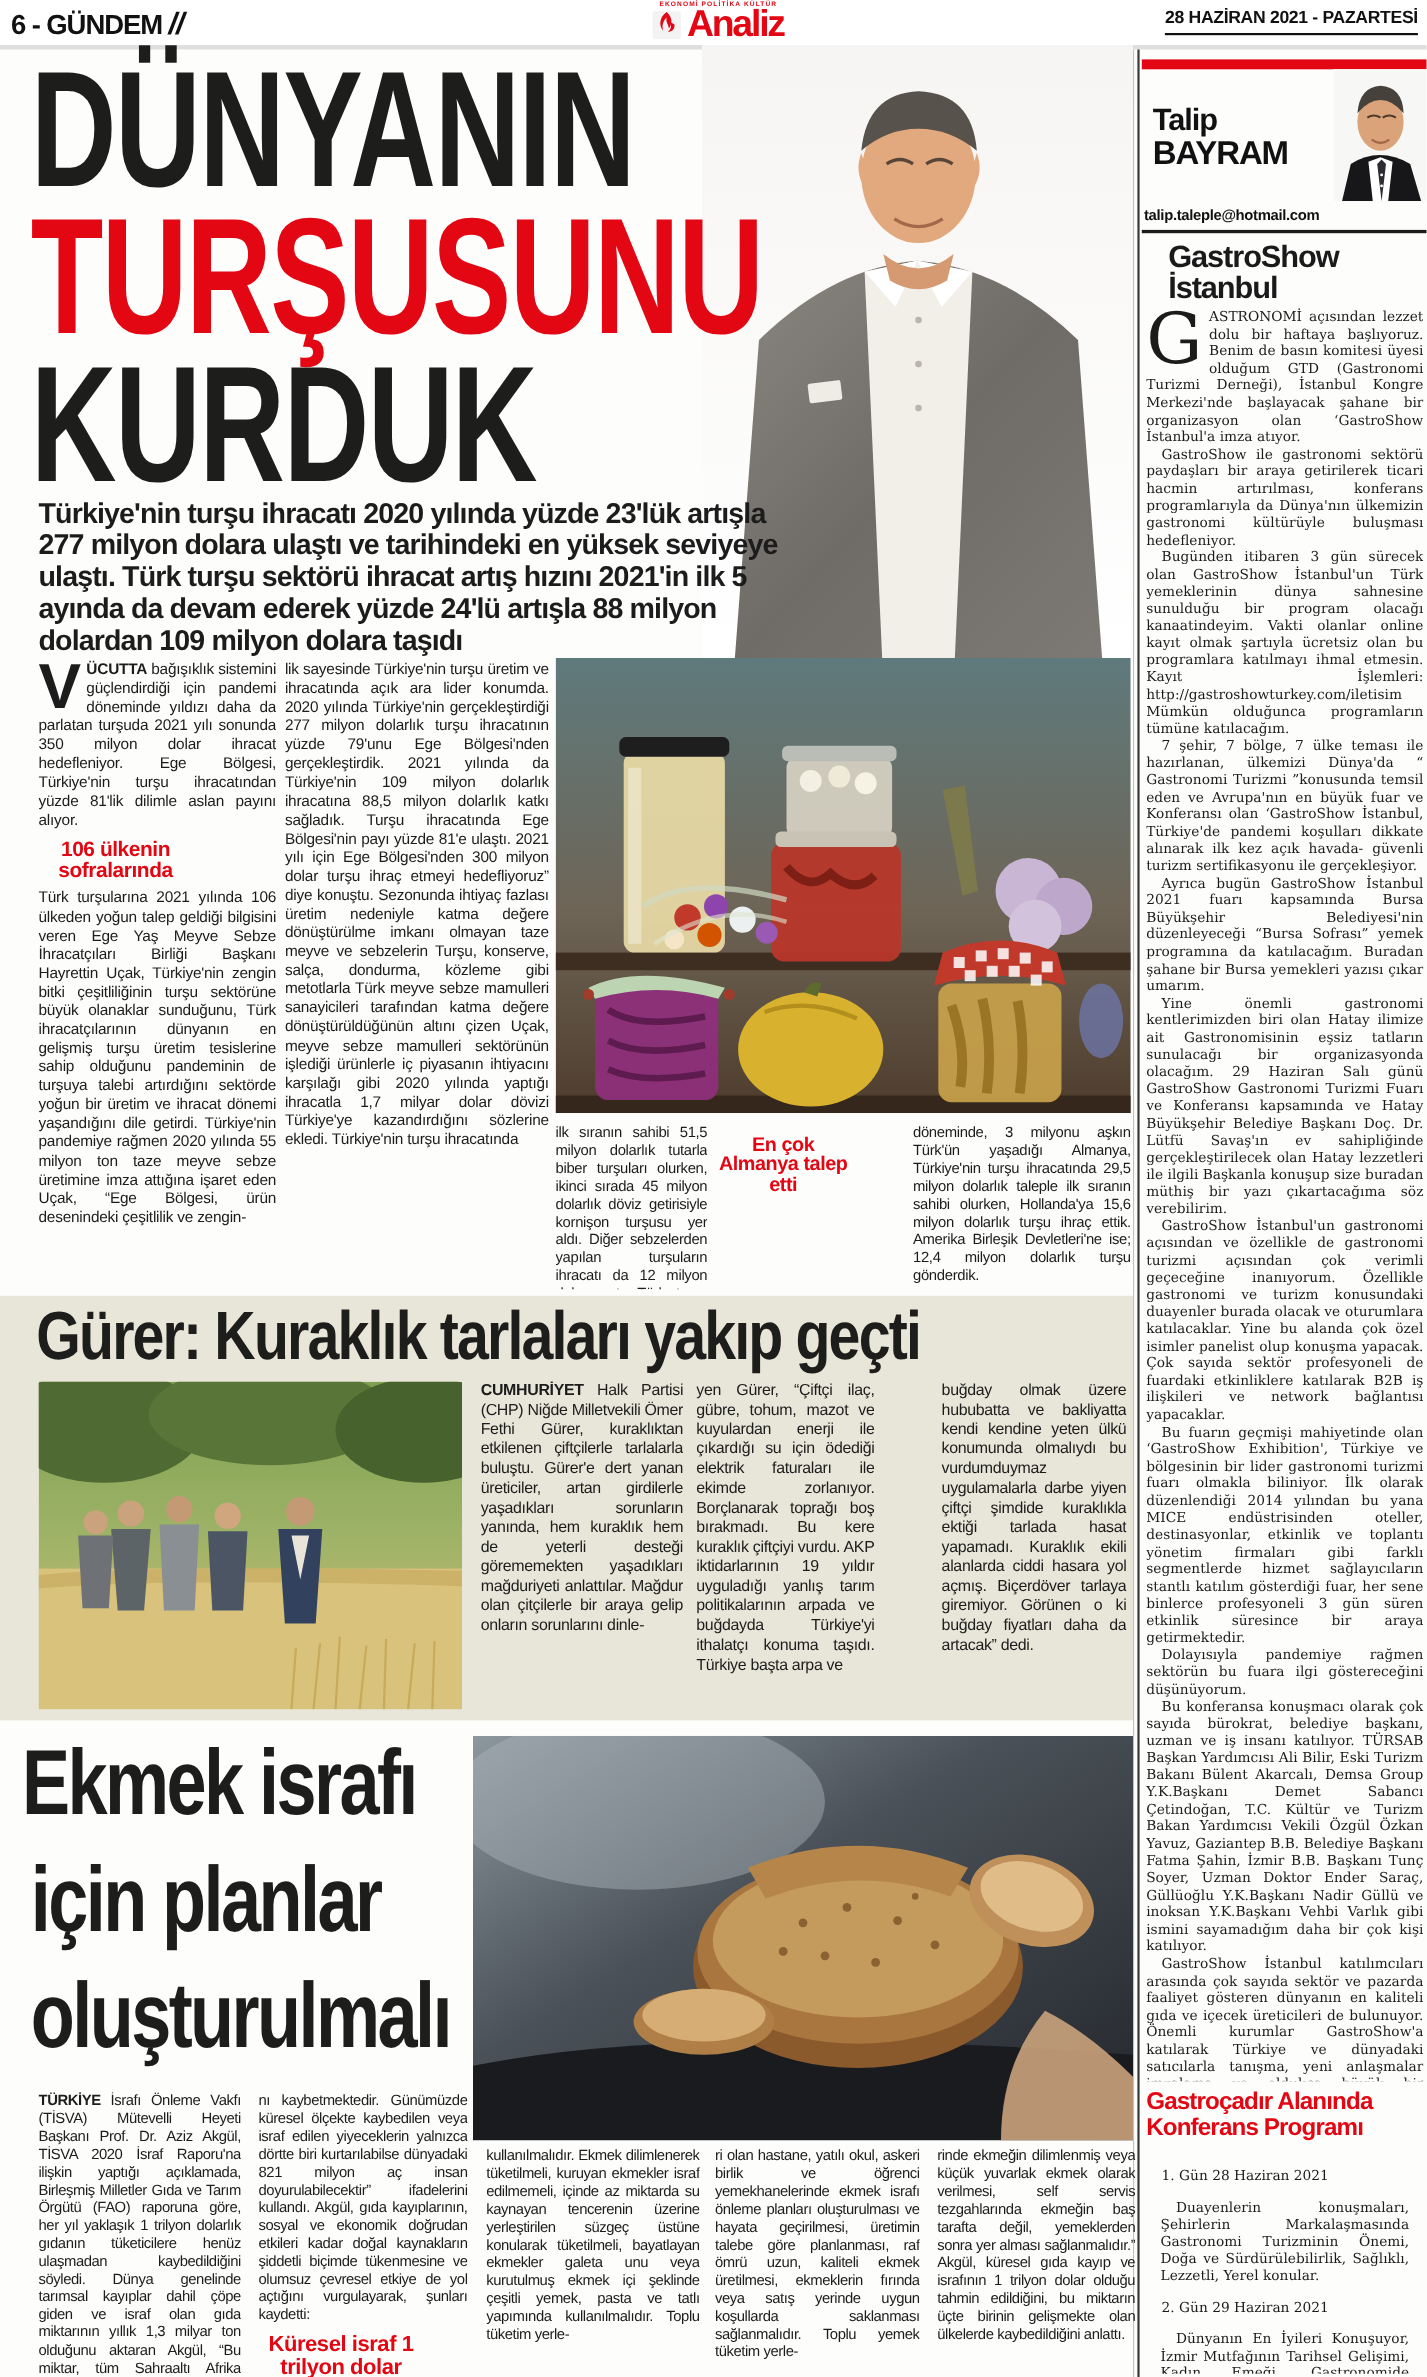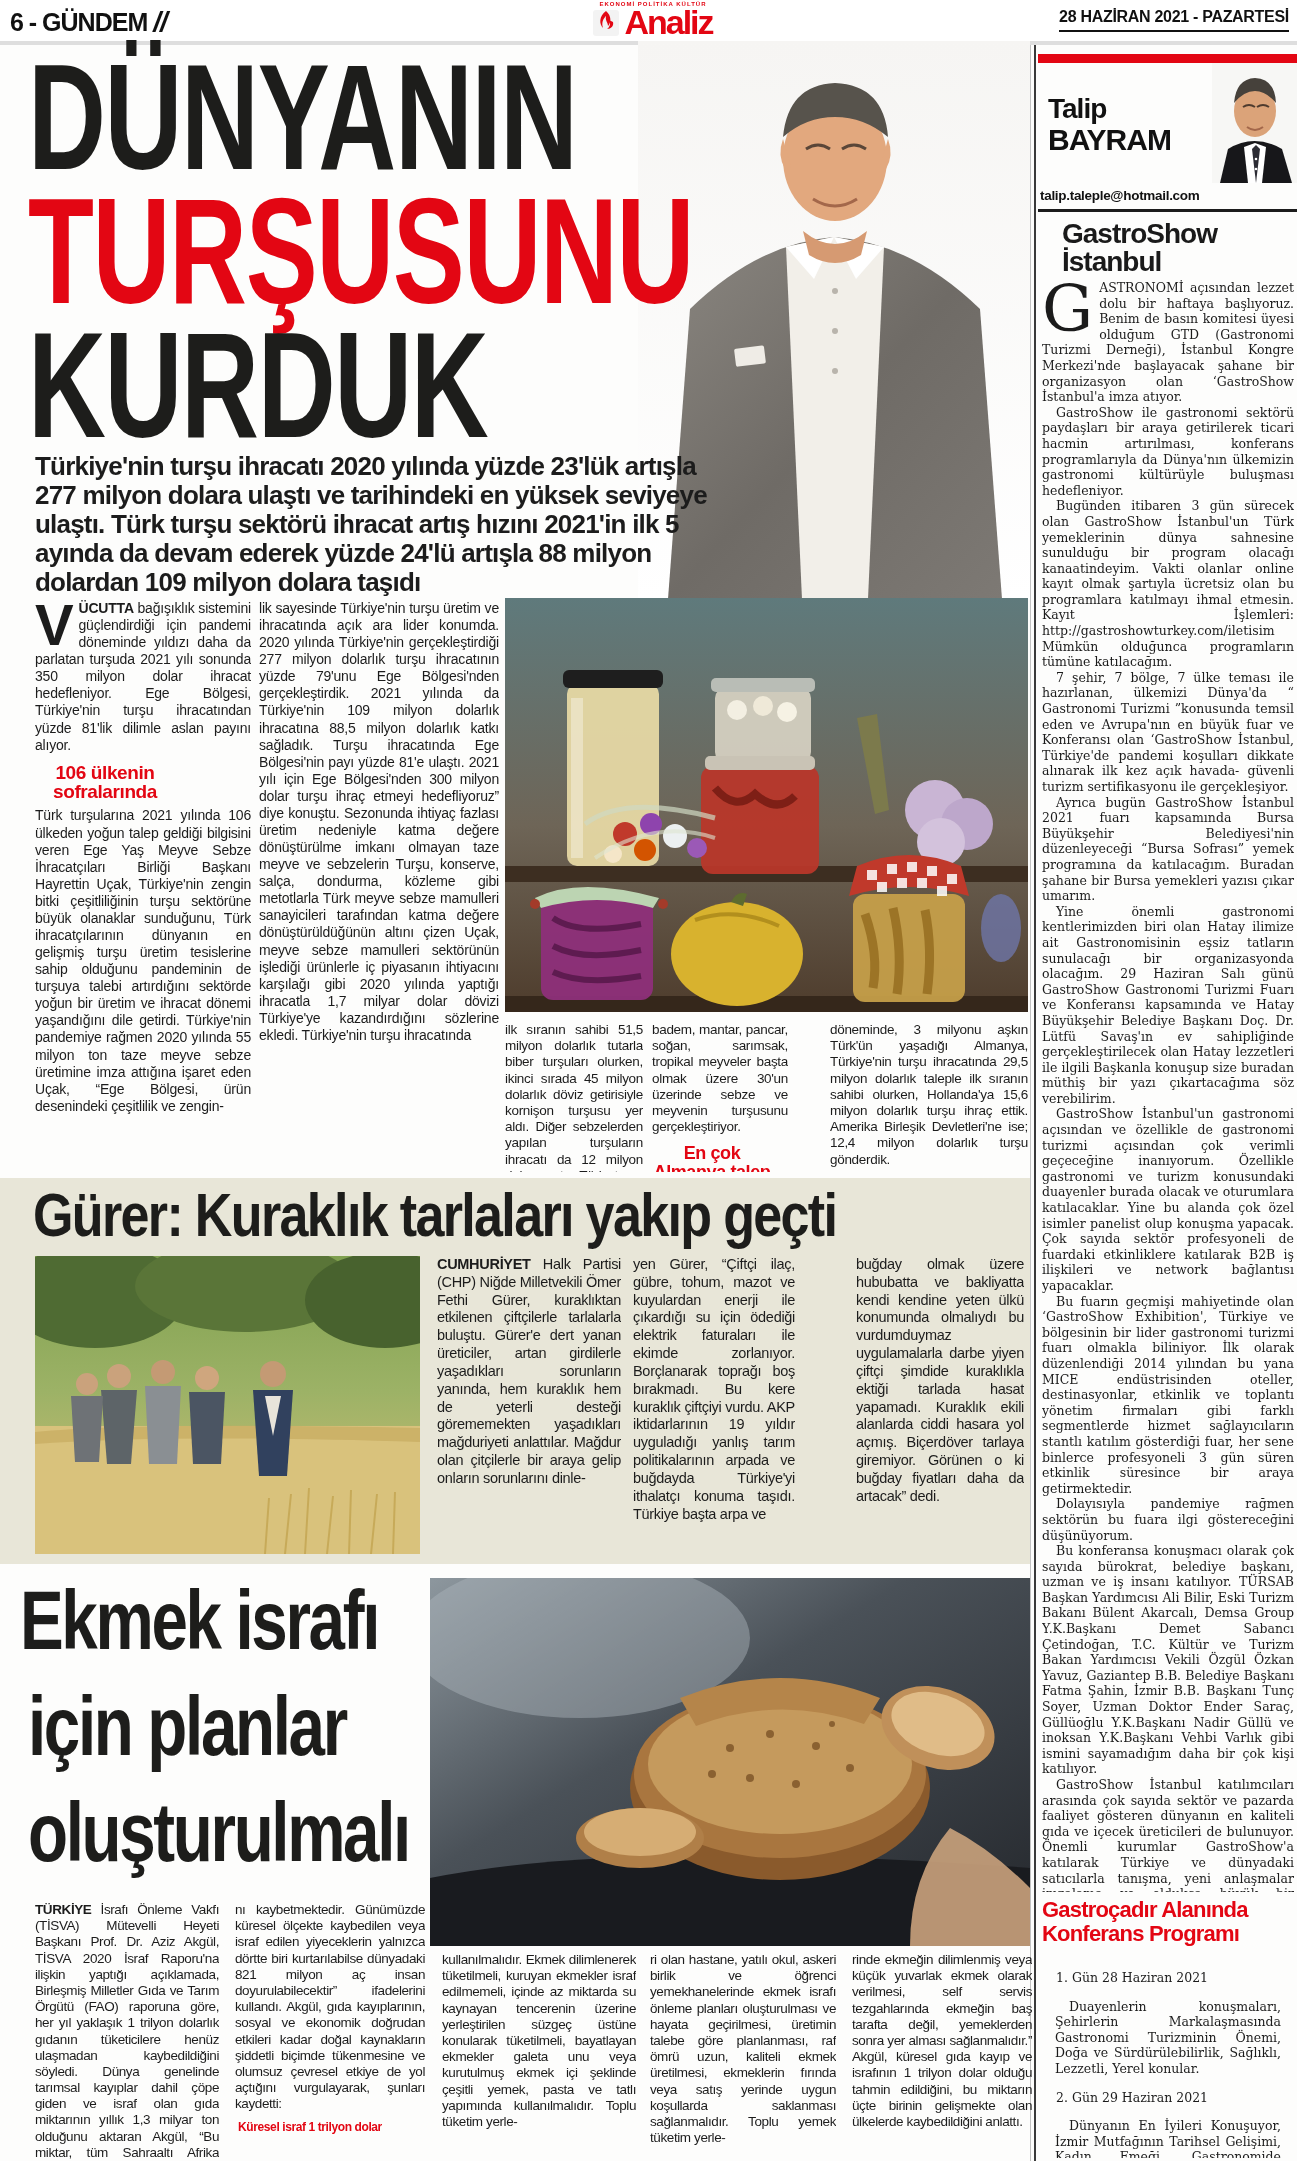--- a/index.html
+++ b/index.html
@@ -167,21 +167,20 @@
         <rect x="412" y="280" width="10" height="10"></rect>
         <rect x="432" y="288" width="10" height="10"></rect>
     </g>
     <ellipse cx="496" cy="330" rx="20" ry="34" fill="#6e76a8" opacity="0.8"></ellipse>
   </svg>
 </div>
 
 <div class="abs bt" style="left:505px;top:1022px;width:138px;height:150px;font-size:13.5px;line-height:1.2;overflow:hidden;letter-spacing:-0.3px">ilk sıranın sahibi 51,5 milyon dolarlık tutarla biber turşuları olurken, ikinci sırada 45 milyon dolarlık döviz getirisiyle kornişon turşusu yer aldı. Diğer sebzelerden yapılan turşuların ihracatı da 12 milyon doları aştı. Türk turşu sektörü, kornişon, biber, lahana, karnabahar, domates,</div>
 
 <div class="abs bt" style="left:652px;top:1022px;width:136px;height:150px;font-size:13.5px;line-height:1.2;overflow:hidden;letter-spacing:-0.3px">
-  <p>badem, mantar, pancar, soğan, sarımsak, tropikal meyveler başta olmak üzere 30'un üzerinde sebze ve meyvenin turşusunu gerçekleştiriyor.</p>
   <div class="crosshead" style="width:120px;font-size:18px">En çok Almanya talep etti</div>
 
 </div>
 
 <div class="abs bt" style="left:830px;top:1022px;width:198px;height:150px;font-size:13.5px;line-height:1.2;overflow:hidden;letter-spacing:-0.3px">döneminde, 3 milyonu aşkın Türk'ün yaşadığı Almanya, Türkiye'nin turşu ihracatında 29,5 milyon dolarlık taleple ilk sıranın sahibi olurken, Hollanda'ya 15,6 milyon dolarlık turşu ihraç ettik. Amerika Birleşik Devletleri'ne ise; 12,4 milyon dolarlık turşu gönderdik.</div>
 
 <div class="abs" style="left:0;top:1178px;width:1030px;height:386px;background:#e8e6d8"></div>
 
 <div class="abs" style="left:33px;top:1184px">
   <span class="cond hl-black" style="font-size:62px;line-height:62px;transform:scaleX(0.84);letter-spacing:-2px">Gürer: Kuraklık tarlaları yakıp geçti</span>
@@ -272,21 +271,21 @@
 
     <path d="M520 250 q40 20 80 60 l0 58 l-120 0 q0 -70 40 -118 Z" fill="#caa27c" opacity="0.9"></path>
   </svg>
 </div>
 
 <div class="abs bt" style="left:35px;top:1902px;width:184px;height:259px;font-size:13.5px;line-height:1.2;overflow:hidden;letter-spacing:-0.4px">
   <p><span class="lead-bold">TÜRKİYE</span><span> İsrafı Önleme Vakfı (TİSVA) Mütevelli Heyeti Başkanı Prof. Dr. Aziz Akgül, TİSVA 2020 İsraf Raporu'na ilişkin yaptığı açıklamada, Birleşmiş Milletler Gıda ve Tarım Örgütü (FAO) raporuna göre, her yıl yaklaşık 1 trilyon dolarlık gıdanın tüketicilere henüz ulaşmadan kaybedildiğini söyledi. Dünya genelinde tarımsal kayıplar dahil çöpe giden ve israf olan gıda miktarının yıllık 1,3 milyar ton olduğunu aktaran Akgül, “Bu miktar, tüm Sahraaltı Afrika bölgesinde üretilen yiyecek miktarına denktir. Aynı zamanda dünyada her gün 8 kişiden biri aç uyumakta ve 20 kişiden fazla çocuk açlık ve yetersiz beslenmeden hayatı-</span></p>
 </div>
 <div class="abs bt" style="left:235px;top:1902px;width:190px;height:259px;font-size:13.5px;line-height:1.2;overflow:hidden;letter-spacing:-0.4px">
   <p>nı kaybetmektedir. Günümüzde küresel ölçekte kaybedilen veya israf edilen yiyeceklerin yalnızca dörtte biri kurtarılabilse dünyadaki 821 milyon aç insan doyurulabilecektir” ifadelerini kullandı. Akgül, gıda kayıplarının, sosyal ve ekonomik doğrudan etkileri kadar doğal kaynakların şiddetli biçimde tükenmesine ve olumsuz çevresel etkiye de yol açtığını vurgulayarak, şunları kaydetti:</p>
-  <div class="crosshead" style="width:150px;font-size:12px">Küresel israf 1 trilyon dolar</div>
+  <div class="crosshead" style="width:150px;font-size:20px">Küresel israf 1 trilyon dolar</div>
 
 </div>
 <div class="abs bt" style="left:442px;top:1952px;width:194px;height:209px;font-size:13.5px;line-height:1.2;overflow:hidden;letter-spacing:-0.4px">kullanılmalıdır. Ekmek dilimlenerek tüketilmeli, kuruyan ekmekler israf edilmemeli, içinde az miktarda su kaynayan tencerenin üzerine yerleştirilen süzgeç üstüne konularak tüketilmeli, bayatlayan ekmekler galeta unu veya kurutulmuş ekmek içi şeklinde çeşitli yemek, pasta ve tatlı yapımında kullanılmalıdır. Toplu tüketim yerle-</div>
 <div class="abs bt" style="left:650px;top:1952px;width:186px;height:209px;font-size:13.5px;line-height:1.2;overflow:hidden;letter-spacing:-0.4px">ri olan hastane, yatılı okul, askeri birlik ve öğrenci yemekhanelerinde ekmek israfı önleme planları oluşturulması ve hayata geçirilmesi, üretimin talebe göre planlanması, raf ömrü uzun, kaliteli ekmek üretilmesi, ekmeklerin fırında veya satış yerinde uygun koşullarda saklanması sağlanmalıdır. Toplu yemek tüketim yerle-</div>
 <div class="abs bt" style="left:852px;top:1952px;width:180px;height:209px;font-size:13.5px;line-height:1.2;overflow:hidden;letter-spacing:-0.4px">rinde ekmeğin dilimlenmiş veya küçük yuvarlak ekmek olarak verilmesi, self servis tezgahlarında ekmeğin baş tarafta değil, yemeklerden sonra yer alması sağlanmalıdır.” Akgül, küresel gıda kayıp ve israfının 1 trilyon dolar olduğu tahmin edildiğini, bu miktarın üçte birinin gelişmekte olan ülkelerde kaybedildiğini anlattı.</div>
 
 <div class="abs" style="left:1038px;top:54px;width:259px;height:9px;background:#e30613"></div>
 
 <div class="abs" style="left:1212px;top:63px;width:85px;height:120px;overflow:hidden;background:#fff">
   <svg width="85" height="120" viewBox="0 0 85 120">

